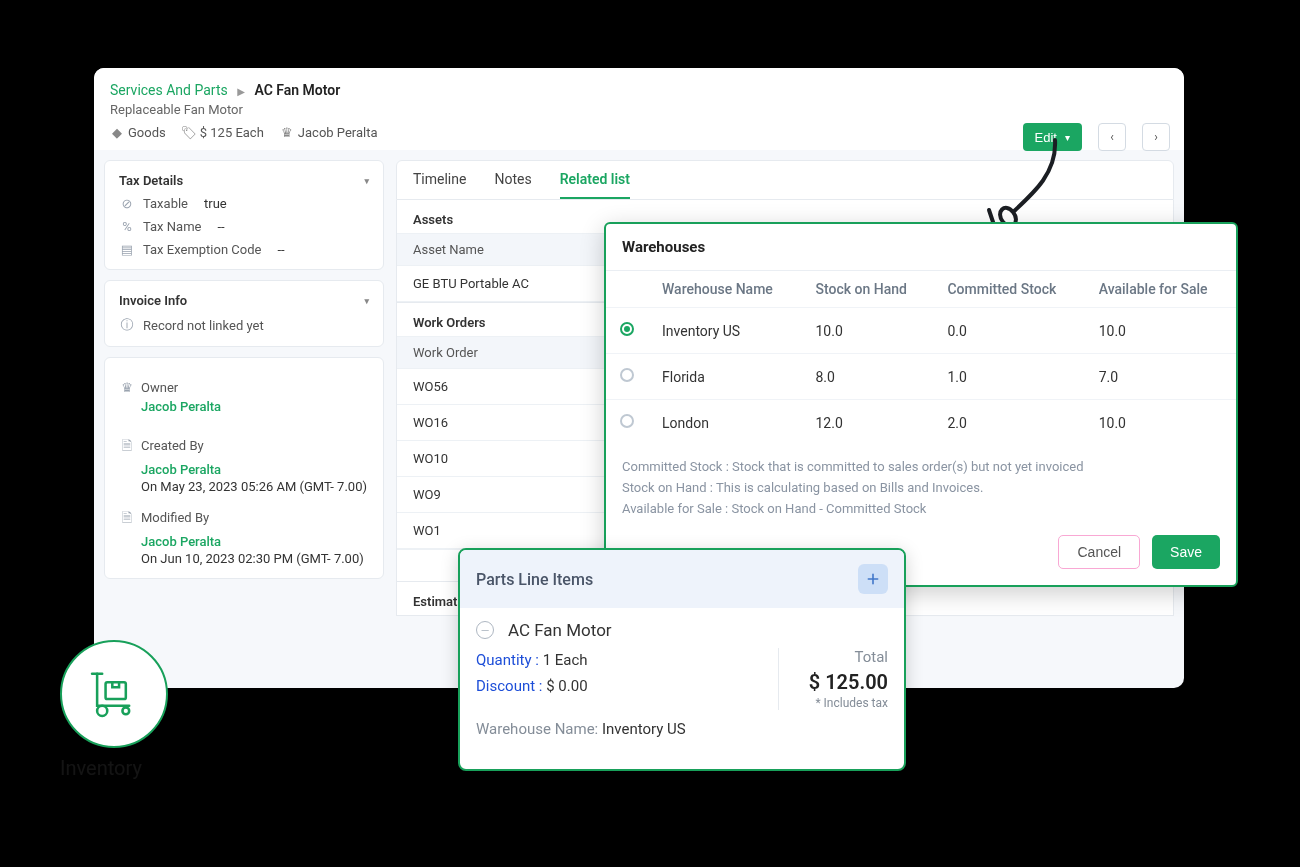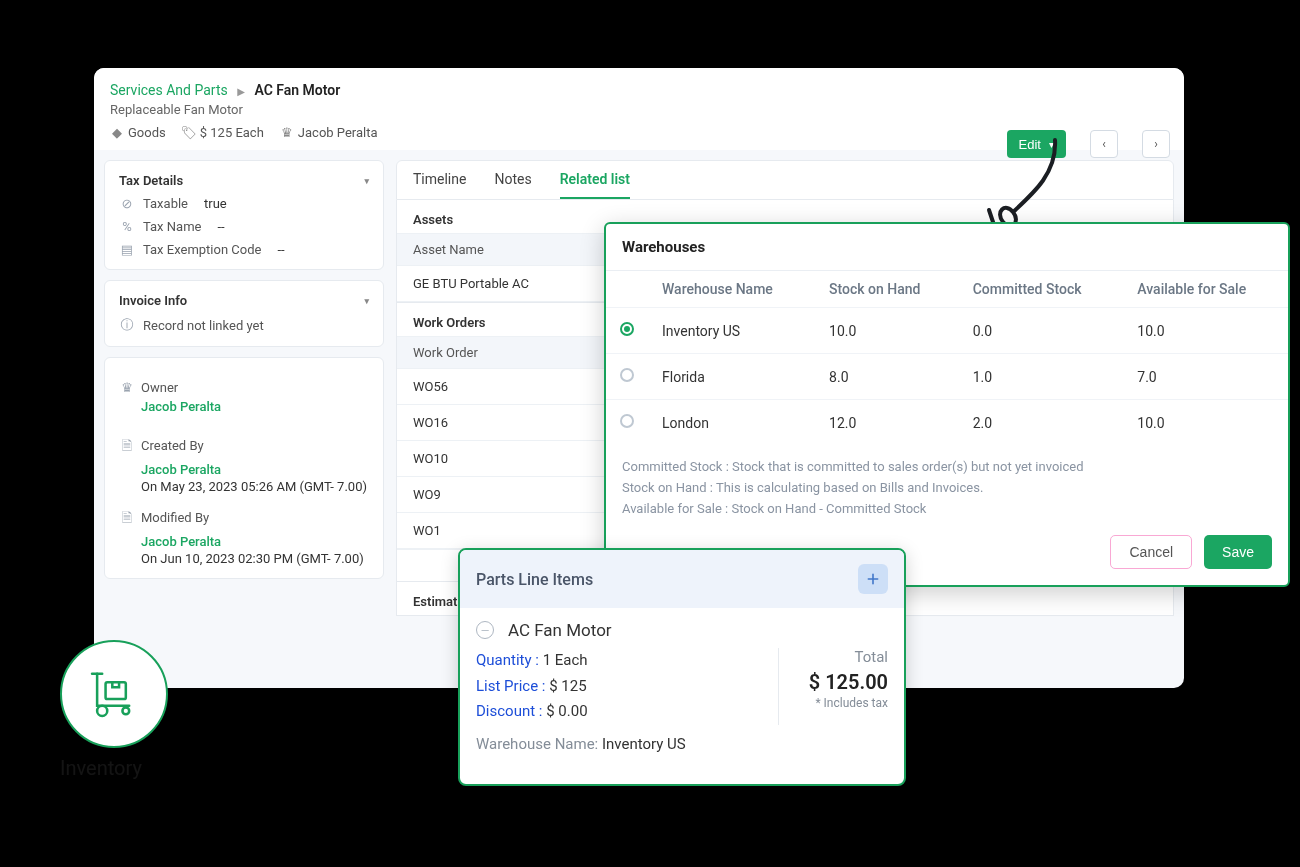--- a/index.html
+++ b/index.html
@@ -25,21 +25,21 @@
     border-bottom-left-radius: 0;
     border-bottom-right-radius: 0;
   }
   .breadcrumb { font-size: 14px; color: #777; }
   .breadcrumb a { color: #1ba662; text-decoration: none; }
   .breadcrumb .caret { display:inline-block; margin:0 6px; color:#999; font-size:10px; }
   .breadcrumb .current { color:#222; font-weight:600; }
   .sub-title { margin-top: 4px; font-size: 13px; color:#666; }
   .meta-line { margin-top: 8px; font-size: 13px; color:#555; display:flex; gap:16px; align-items:center; }
   .meta-line .ic { display:inline-flex; width:14px; justify-content:center; color:#888; margin-right:4px; }
-  .edit-group { position:absolute; right:14px; top:62px; display:flex; gap:24px; }
+  .edit-group { position:absolute; right:14px; top:55px; display:flex; gap:16px; }
   .btn-edit { background:#1ba662; color:#fff; border:none; border-radius:4px; padding:6px 12px; font-size:13px; display:flex; align-items:center; gap:8px; cursor:pointer; }
   .btn-edit .chev { font-size:10px; }
   .nav-sq { width:28px; height:28px; border:1px solid #d4dbe3; border-radius:4px; background:#fff; display:flex; align-items:center; justify-content:center; color:#555; cursor:pointer; font-size:12px; }
 
   .body-row { display:flex; gap:12px; padding:10px 0 0 10px; }
   .sidebar { width:280px; display:flex; flex-direction:column; gap:10px; }
   .panel { background:#fff; border:1px solid #e6eaef; border-radius:6px; padding:12px 14px; }
   .panel h4 { font-size:13px; font-weight:600; color:#333; display:flex; justify-content:space-between; align-items:center; }
   .panel h4 .tri { color:#888; font-size:9px; }
   .kv-list { margin-top:8px; display:flex; flex-direction:column; gap:8px; }
@@ -62,21 +62,21 @@
   .section-title { font-size:13px; font-weight:600; color:#333; padding:12px 16px 6px; }
   .col-head { background:#f3f6fa; font-size:13px; color:#555; padding:8px 16px; border-top:1px solid #edf1f5; border-bottom:1px solid #edf1f5; }
   .row-item { font-size:13px; color:#333; padding:10px 16px; border-bottom:1px solid #edf1f5; }
   .mini-totals { display:flex; justify-content:flex-end; gap:120px; padding-right:16px; font-size:13px; color:#333; }
 
   
   .arrow-svg { position:absolute; left:985px; top:132px; width:90px; height:120px; pointer-events:none; }
 
   
   .modal-wh {
-    position:absolute; left:604px; top:222px; width:686px; background:#fff;
+    position:absolute; left:604px; top:222px; width:634px; background:#fff;
     border:2px solid #18a05a; border-radius:6px; box-shadow:0 6px 24px rgba(0,0,0,.2);
   }
   .modal-wh h3 { font-size:15px; font-weight:700; color:#222; padding:14px 16px; border-bottom:1px solid #eaeef3; }
   .wh-table { width:100%; border-collapse:collapse; font-size:14px; }
   .wh-table th { text-align:left; color:#6b7785; font-weight:500; padding:10px 14px; }
   .wh-table td { padding:14px 14px; color:#333; border-top:1px solid #f0f3f7; }
   .wh-table td.radio-cell { width:34px; text-align:center; }
   .radio { width:14px; height:14px; border:2px solid #bfc8d2; border-radius:50%; display:inline-block; position:relative; cursor:pointer; }
   .radio.checked { border-color:#1ba662; }
   .radio.checked::after { content:""; position:absolute; inset:2px; background:#1ba662; border-radius:50%; }
@@ -297,21 +297,20 @@
     </div>
   </div>
   <div class="parts-body">
     <div>
       <span class="minus-circle">—</span>
       <span class="item-name">AC Fan Motor</span>
     </div>
     <div class="kv-grid">
       <div class="kv-left">
         <div><span class="k">Quantity :</span> <span class="v">1 Each</span></div>
-        <div><span class="k">List Price :</span> <span class="v">$ 125</span></div>
         <div><span class="k">Discount :</span> <span class="v">$ 0.00</span></div>
       </div>
       <div class="kv-right">
         <div class="lbl">Total</div>
         <div class="total">$ 125.00</div>
         <div class="tax">* Includes tax</div>
       </div>
     </div>
     <div class="wh-line">
       <span class="k">Warehouse Name:</span>

